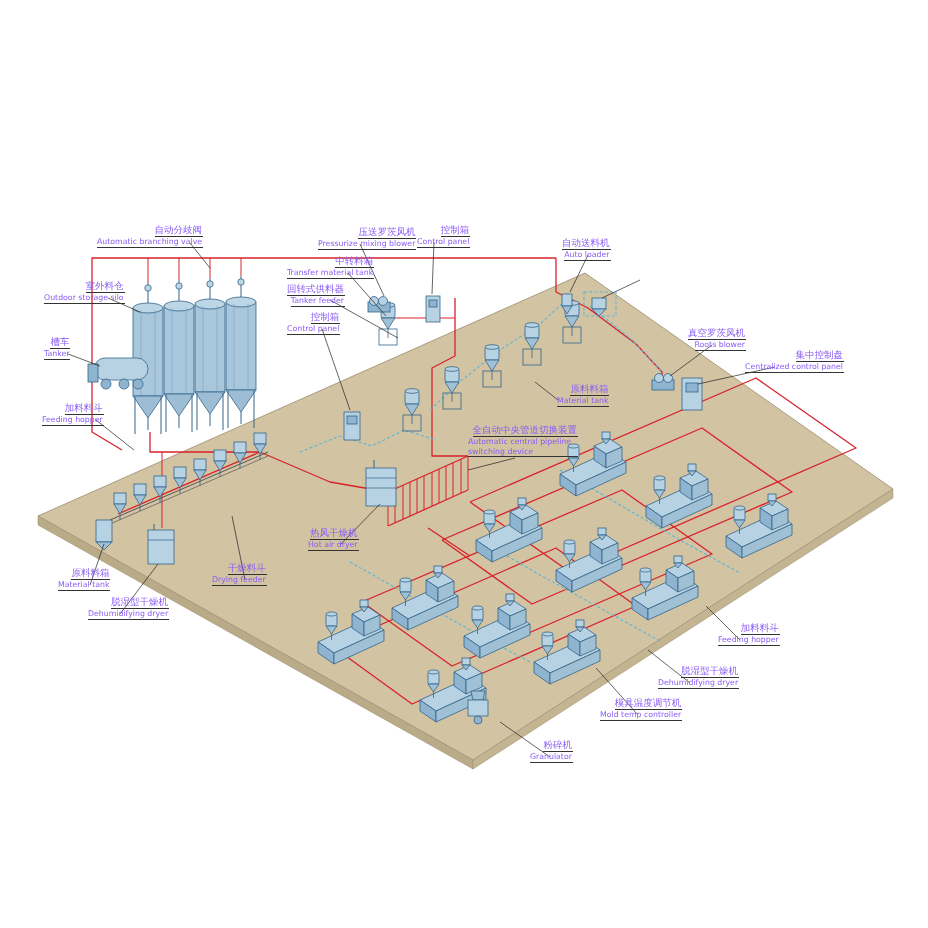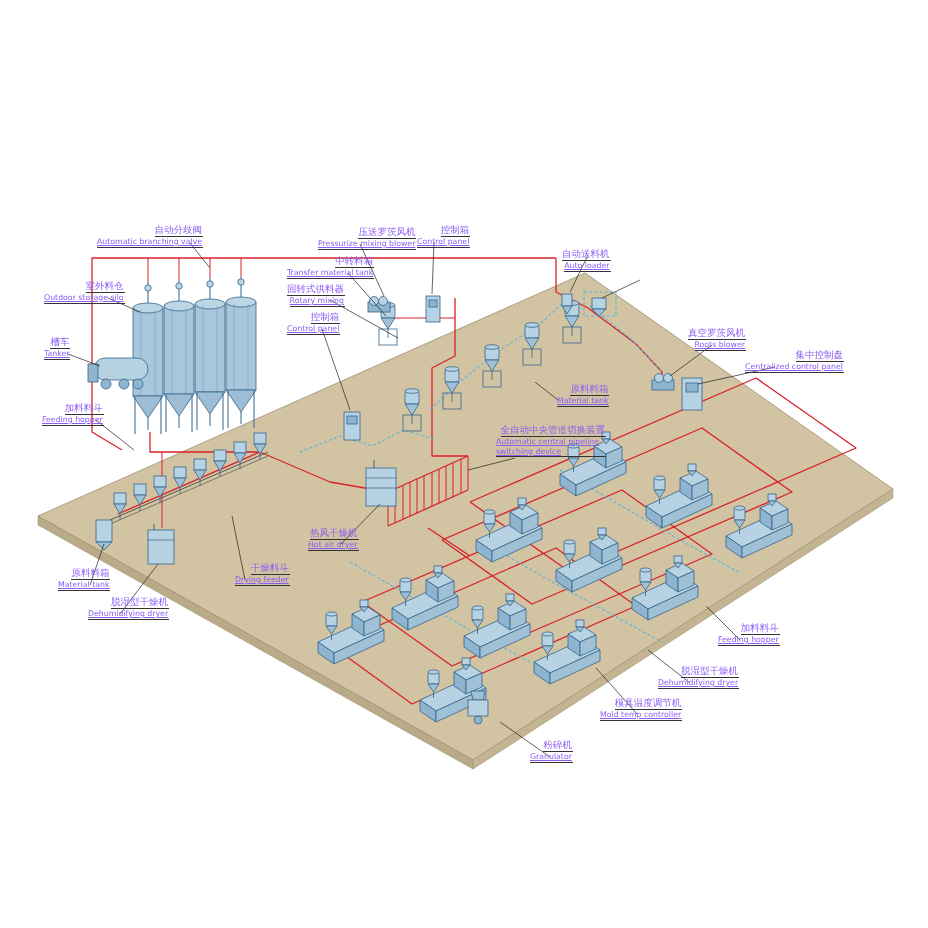--- a/index.html
+++ b/index.html
@@ -6,22 +6,22 @@
   .stage {
     position:relative; width:928px; height:928px; background:#ffffff;
     font-family:"DejaVu Sans","Liberation Sans",sans-serif; overflow:hidden;
   }
   .stage svg { position:absolute; left:0; top:0; }
   .label {
     position:absolute; display:flex; flex-direction:column; align-items:flex-end;
     color:#8b5cf6; line-height:1.25; white-space:nowrap; z-index:5;
   }
   .label .zh { font-size:9.5px; border-bottom:1px solid #333; padding:0 1px 0 0; }
-  .label .en { font-size:7.8px; border-bottom:1px solid #333; padding:0 1px 0 0;text-decoration:underline; }
-  .label.wrap { white-space:normal; width:110px;margin-left:28px; }
+  .label .en { font-size:7.8px; border-bottom:1px solid #333; padding:0 1px 0 0; }
+  .label.wrap { white-space:normal; width:110px; }
   .label.wrap .en { display:inline; }
   
   .mfill  { fill:#b7d2e2; stroke:#33658a; stroke-width:.8; }
   .mfillD { fill:#8fb4cf; stroke:#33658a; stroke-width:.8; }
   .mfillM { fill:#9fc0d5; stroke:#33658a; stroke-width:.8; }
   .pipe   { fill:none; stroke:#d8222a; stroke-width:1.3; stroke-linejoin:round; }
   .pipeT  { fill:none; stroke:#d8222a; stroke-width:1; }
   .vac    { fill:none; stroke:#58b6d6; stroke-width:1.1; stroke-dasharray:3 2.2; }
   .lead   { stroke:#222; stroke-width:.7; fill:none; }
   .frame  { fill:none; stroke:#33658a; stroke-width:.8; }
@@ -286,27 +286,27 @@
   <div class="label" style="left:417px;top:224px">
     <span class="zh">控制箱</span>
       <span class="en">Control panel</span>
     </div>
   <div class="label" style="left:287px;top:255px">
     <span class="zh">中转料箱</span>
       <span class="en">Transfer material tank</span>
     </div>
   <div class="label" style="left:287px;top:283px">
     <span class="zh">回转式供料器</span>
-      <span class="en">Rotary mixing</span>
+      <span class="en">Tanker feeder</span>
     </div>
   <div class="label" style="left:287px;top:311px">
     <span class="zh">控制箱</span>
       <span class="en">Control panel</span>
     </div>
-  <div class="label" style="left:562px;top:248px">
+  <div class="label" style="left:562px;top:237px">
     <span class="zh">自动送料机</span>
       <span class="en">Auto loader</span>
     </div>
   <div class="label" style="left:688px;top:327px">
     <span class="zh">真空罗茨风机</span>
       <span class="en">Roots blower</span>
     </div>
   <div class="label" style="left:745px;top:349px">
     <span class="zh">集中控制盘</span>
       <span class="en">Centralized control panel</span>
@@ -320,21 +320,21 @@
       <span class="en">Automatic central pipeline switching device</span>
     </div>
   <div class="label" style="left:308px;top:527px">
     <span class="zh">热风干燥机</span>
       <span class="en">Hot air dryer</span>
     </div>
   <div class="label" style="left:58px;top:567px">
     <span class="zh">原料料箱</span>
       <span class="en">Material tank</span>
     </div>
-  <div class="label" style="left:235px;top:562px">
+  <div class="label" style="left:212px;top:562px">
     <span class="zh">干燥料斗</span>
       <span class="en">Drying feeder</span>
     </div>
   <div class="label" style="left:88px;top:596px">
     <span class="zh">脱湿型干燥机</span>
       <span class="en">Dehumidifying dryer</span>
     </div>
   <div class="label" style="left:718px;top:622px">
     <span class="zh">加料料斗</span>
       <span class="en">Feeding hopper</span>

